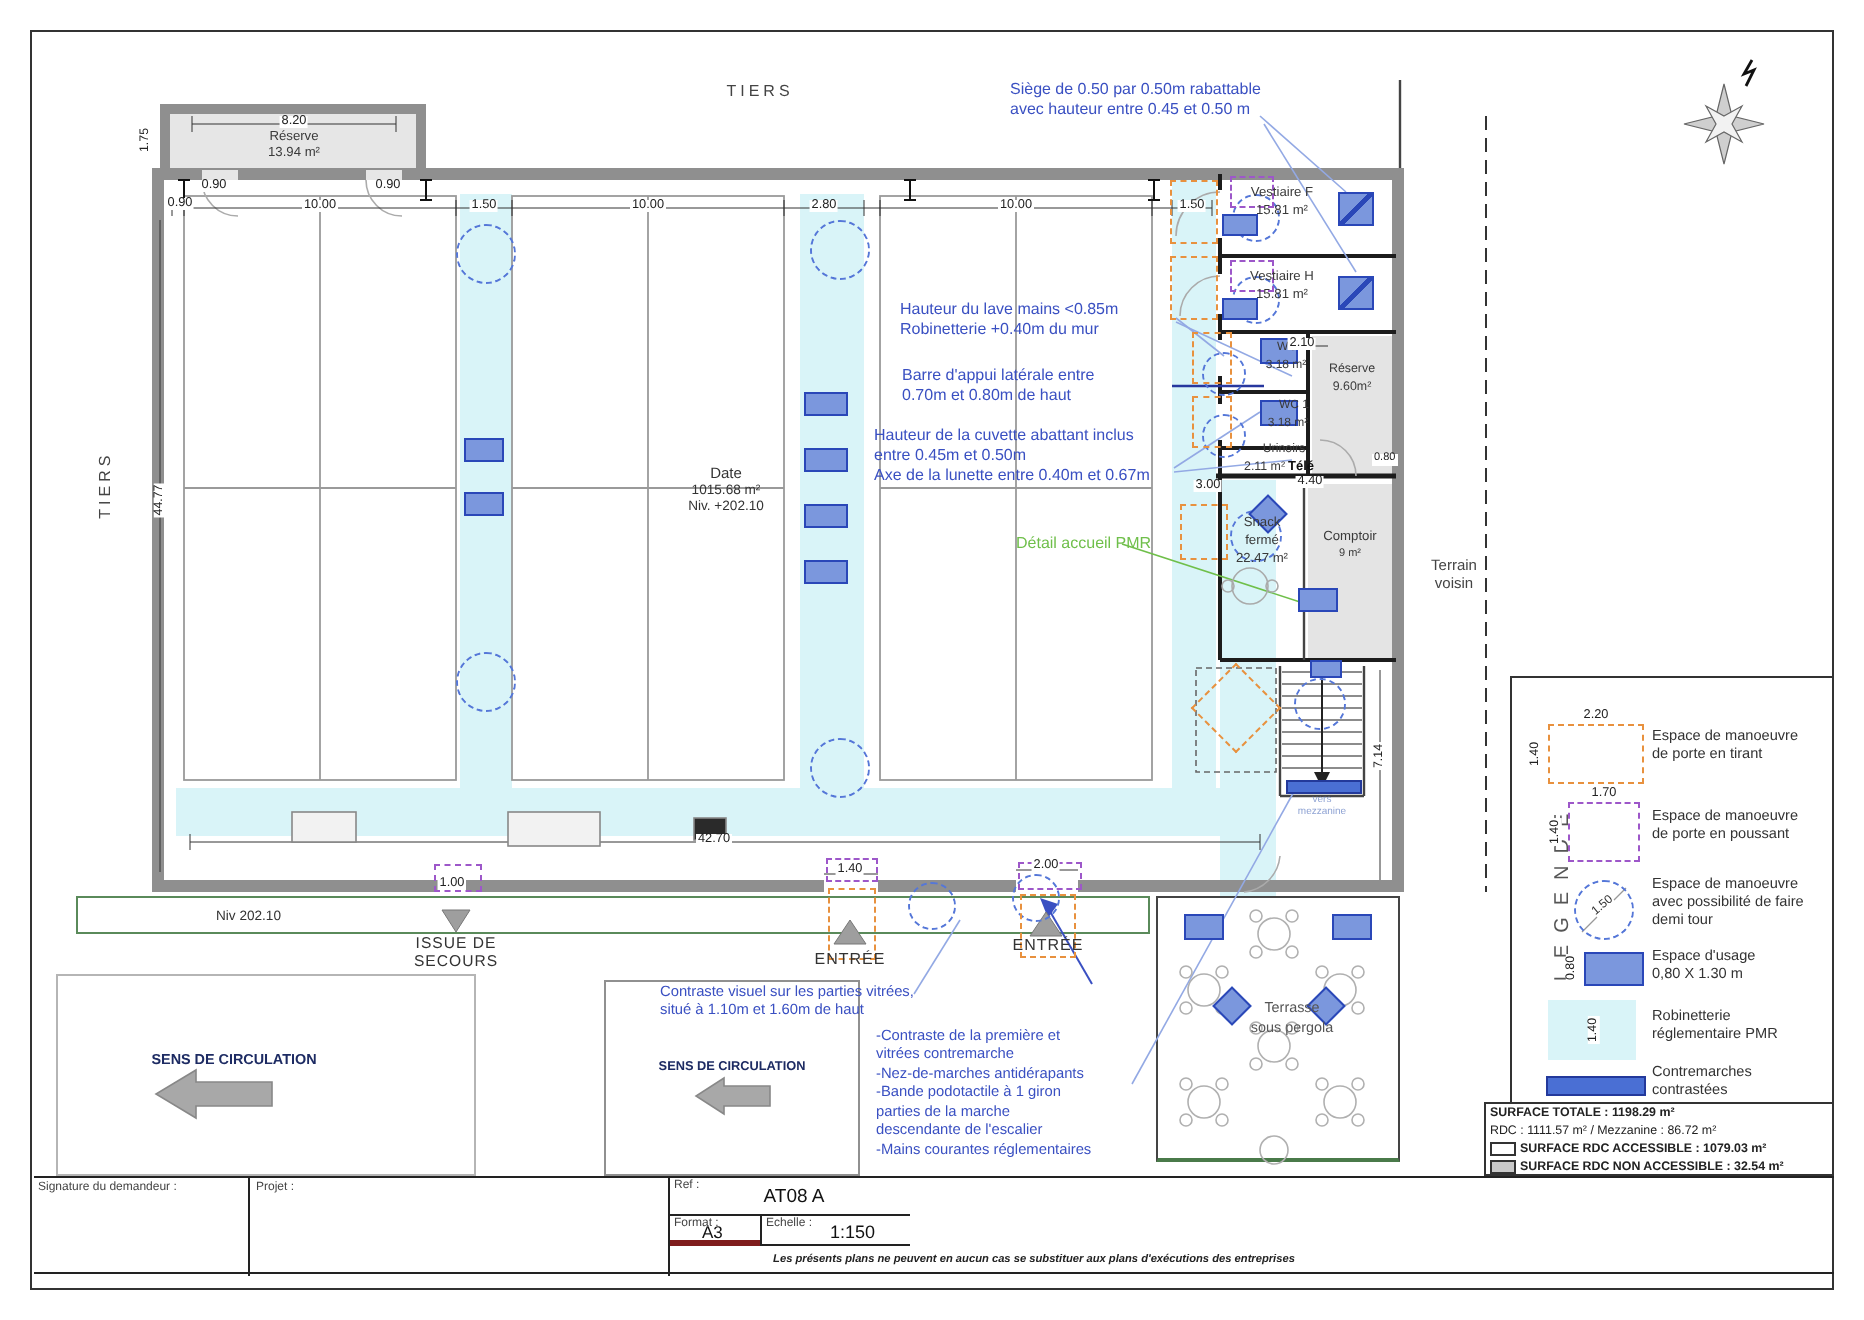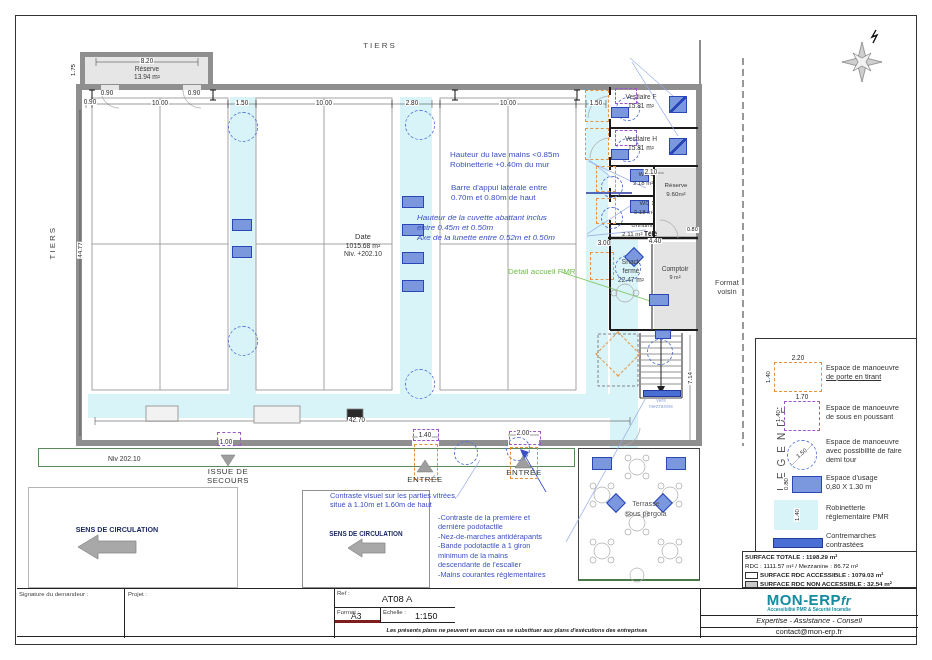--- a/index.html
+++ b/index.html
@@ -291,21 +291,21 @@
   <div class="usage" style="left:655px;top:330px;width:16px;height:9px;"></div>
   <div class="usage" style="left:592px;top:457px;width:20px;height:13px;"></div>
   <div class="usage" style="left:666px;top:457px;width:20px;height:13px;"></div>
   <div class="usage" style="left:627px;top:250px;width:14px;height:14px;transform:rotate(45deg);"></div>
   <div class="usage" style="left:609px;top:496px;width:14px;height:14px;transform:rotate(45deg);"></div>
   <div class="usage" style="left:656px;top:496px;width:14px;height:14px;transform:rotate(45deg);"></div>
   <div class="bar" style="left:643px;top:390px;width:36px;height:5px;"></div>
 
   <div class="lbl c" style="left:380px;top:41px;font-size:8px;letter-spacing:2px;color:#444;">TIERS</div>
   <div class="lbl" style="left:36px;top:238px;font-size:8px;letter-spacing:2px;color:#444;transform:rotate(-90deg);">TIERS</div>
-  <div class="lbl c" style="left:727px;top:279px;font-size:7.5px;color:#444;">Format</div>
+  <div class="lbl c" style="left:727px;top:279px;font-size:7.5px;color:#444;">Terrain</div>
   <div class="lbl c" style="left:727px;top:288px;font-size:7.5px;color:#444;">voisin</div>
 
   <div class="lbl dim c" style="left:147px;top:58px;">8.20</div>
   <div class="lbl rl c" style="left:147px;top:65px;">Réserve</div>
   <div class="lbl rl c" style="left:147px;top:73px;">13.94 m²</div>
   <div class="lbl dimv" style="left:73px;top:70px;">1.75</div>
   <div class="lbl dim c" style="left:107px;top:90px;">0.90</div>
   <div class="lbl dim c" style="left:194px;top:90px;">0.90</div>
   <div class="lbl dim c" style="left:90px;top:99px;">0.90</div>
 
@@ -356,61 +356,65 @@
   <div class="lbl c" style="left:228px;top:468px;font-size:7.8px;letter-spacing:0.5px;color:#333;">ISSUE DE</div>
   <div class="lbl c" style="left:228px;top:477px;font-size:7.8px;letter-spacing:0.5px;color:#333;">SECOURS</div>
   <div class="lbl" style="left:108px;top:455px;font-size:6.8px;color:#333;">Niv 202.10</div>
   <div class="lbl c" style="left:425px;top:475px;font-size:8px;letter-spacing:0.5px;color:#333;">ENTRÉE</div>
   <div class="lbl c" style="left:524px;top:468px;font-size:8px;letter-spacing:0.5px;color:#333;">ENTRÉE</div>
   <div class="lbl c" style="left:117px;top:526px;font-size:7.2px;font-weight:bold;color:#1d2b63;">SENS DE CIRCULATION</div>
   <div class="lbl c" style="left:366px;top:530px;font-size:6.4px;font-weight:bold;color:#1d2b63;">SENS DE CIRCULATION</div>
   <div class="lbl c" style="left:646px;top:500px;font-size:7.2px;color:#555;">Terrasse</div>
   <div class="lbl c" style="left:646px;top:510px;font-size:7.2px;color:#555;">sous pergola</div>
 
+  <div class="abs" style="left:505px;top:40px;">
+    <div class="ann">Siège de 0.50 par 0.50m rabattable</div>
+    <div class="ann">avec hauteur entre 0.45 et 0.50 m</div>
+  </div>
   <div class="abs" style="left:450px;top:150px;">
     <div class="ann">Hauteur du lave mains &lt;0.85m</div>
     <div class="ann">Robinetterie +0.40m du mur</div>
   </div>
   <div class="abs" style="left:451px;top:183px;">
     <div class="ann">Barre d'appui latérale entre</div>
     <div class="ann">0.70m et 0.80m de haut</div>
   </div>
-  <div class="abs" style="left:417px;top:213px;font-style:italic;">
+  <div class="abs" style="left:437px;top:213px;">
     <div class="ann">Hauteur de la cuvette abattant inclus</div>
     <div class="ann">entre 0.45m et 0.50m</div>
-    <div class="ann">Axe de la lunette entre 0.52m et 0.50m</div>
+    <div class="ann">Axe de la lunette entre 0.40m et 0.67m</div>
   </div>
   <div class="lbl grn" style="left:508px;top:267px;">Détail accueil PMR</div>
   <div class="abs" style="left:330px;top:491px;">
     <div class="ann2">Contraste visuel sur les parties vitrées,</div>
     <div class="ann2">situé à 1.10m et 1.60m de haut</div>
   </div>
   <div class="abs" style="left:438px;top:513px;">
     <div class="ann2">-Contraste de la première et</div>
-    <div class="ann2">dernière podotactile</div>
+    <div class="ann2">vitrées contremarche</div>
     <div class="ann2">-Nez-de-marches antidérapants</div>
     <div class="ann2">-Bande podotactile à 1 giron</div>
-    <div class="ann2">minimum de la mains</div>
+    <div class="ann2">parties de la marche</div>
     <div class="ann2">descendante de l'escalier</div>
     <div class="ann2">-Mains courantes réglementaires</div>
   </div>
 
   <div class="lbl" style="left:737px;top:440px;font-size:10px;letter-spacing:6px;color:#555;transform:rotate(-90deg);transform-origin:center;">LEGENDE</div>
 
   <div class="lbl dim c" style="left:798px;top:355px;">2.20</div>
   <div class="od" style="left:774px;top:362px;width:48px;height:30px;"></div>
   <div class="lbl dimv" style="left:768px;top:377px;">1.40</div>
   <div class="lbl leg-lbl" style="left:826px;top:364px;">Espace de manoeuvre</div>
-  <div class="lbl leg-lbl" style="left:826px;top:373px;text-decoration:underline;">de porte en tirant</div>
+  <div class="lbl leg-lbl" style="left:826px;top:373px;">de porte en tirant</div>
 
   <div class="lbl dim c" style="left:802px;top:394px;">1.70</div>
   <div class="pd" style="left:784px;top:401px;width:36px;height:30px;"></div>
   <div class="lbl dimv" style="left:778px;top:416px;">1.40</div>
   <div class="lbl leg-lbl" style="left:826px;top:404px;">Espace de manoeuvre</div>
-  <div class="lbl leg-lbl" style="left:826px;top:413px;">de sous en poussant</div>
+  <div class="lbl leg-lbl" style="left:826px;top:413px;">de porte en poussant</div>
 
   <div class="bc" style="left:787px;top:440px;width:30px;height:30px;"></div>
   <div class="lbl" style="left:796px;top:450px;font-size:6px;background:#fff;transform:rotate(-40deg);">1.50</div>
   <div class="lbl leg-lbl" style="left:826px;top:438px;">Espace de manoeuvre</div>
   <div class="lbl leg-lbl" style="left:826px;top:447px;">avec possibilité de faire</div>
   <div class="lbl leg-lbl" style="left:826px;top:456px;">demi tour</div>
 
   <div class="usage" style="left:792px;top:476px;width:30px;height:17px;"></div>
   <div class="lbl dimv" style="left:786px;top:484px;">0.80</div>
   <div class="lbl leg-lbl" style="left:826px;top:474px;">Espace d'usage</div>
@@ -447,25 +451,15 @@
       <div class="lbl tb-lbl" style="left:2px;top:1px;">Format :</div>
       <div class="lbl tb-val" style="left:16px;top:4px;font-size:8.5px;">A3</div>
     </div>
     <div class="box" style="left:363px;top:19px;width:75px;height:15px;border-left:1px solid #222;border-bottom:1px solid #222;">
       <div class="lbl tb-lbl" style="left:2px;top:1px;">Echelle :</div>
       <div class="lbl tb-val" style="left:34px;top:3px;font-size:9px;">1:150</div>
     </div>
     <div class="box" style="left:318px;top:34px;width:365px;height:15px;">
       <div class="lbl c" style="left:182px;top:4px;font-size:5.6px;font-style:italic;font-weight:bold;color:#222;">Les présents plans ne peuvent en aucun cas se substituer aux plans d'exécutions des entreprises</div>
     </div>
-    <div class="box" style="left:683px;top:0;width:217px;height:49px;border-left:1px solid #222;">
-      <div class="lbl c" style="left:108px;top:2px;font-size:15px;font-weight:800;color:#178ba0;letter-spacing:0.5px;">
-        <span>MON-ERP</span><span style="font-style:italic;font-size:13px;">fr</span>
-      </div>
-      <div class="lbl c" style="left:108px;top:18px;font-size:4.6px;font-weight:bold;color:#178ba0;">Accessibilité PMR &amp; Sécurité Incendie</div>
-      <div class="box" style="left:0;top:26px;width:217px;height:0;border-top:1px solid #222;"></div>
-      <div class="lbl c" style="left:108px;top:28px;font-size:7.5px;font-style:italic;color:#222;">Expertise - Assistance - Conseil</div>
-      <div class="box" style="left:0;top:38px;width:217px;height:0;border-top:1px solid #222;"></div>
-      <div class="lbl c" style="left:108px;top:39px;font-size:7.5px;color:#222;">contact@mon-erp.fr</div>
-    </div>
   </div>
 
 </div>
 
 </body></html>

